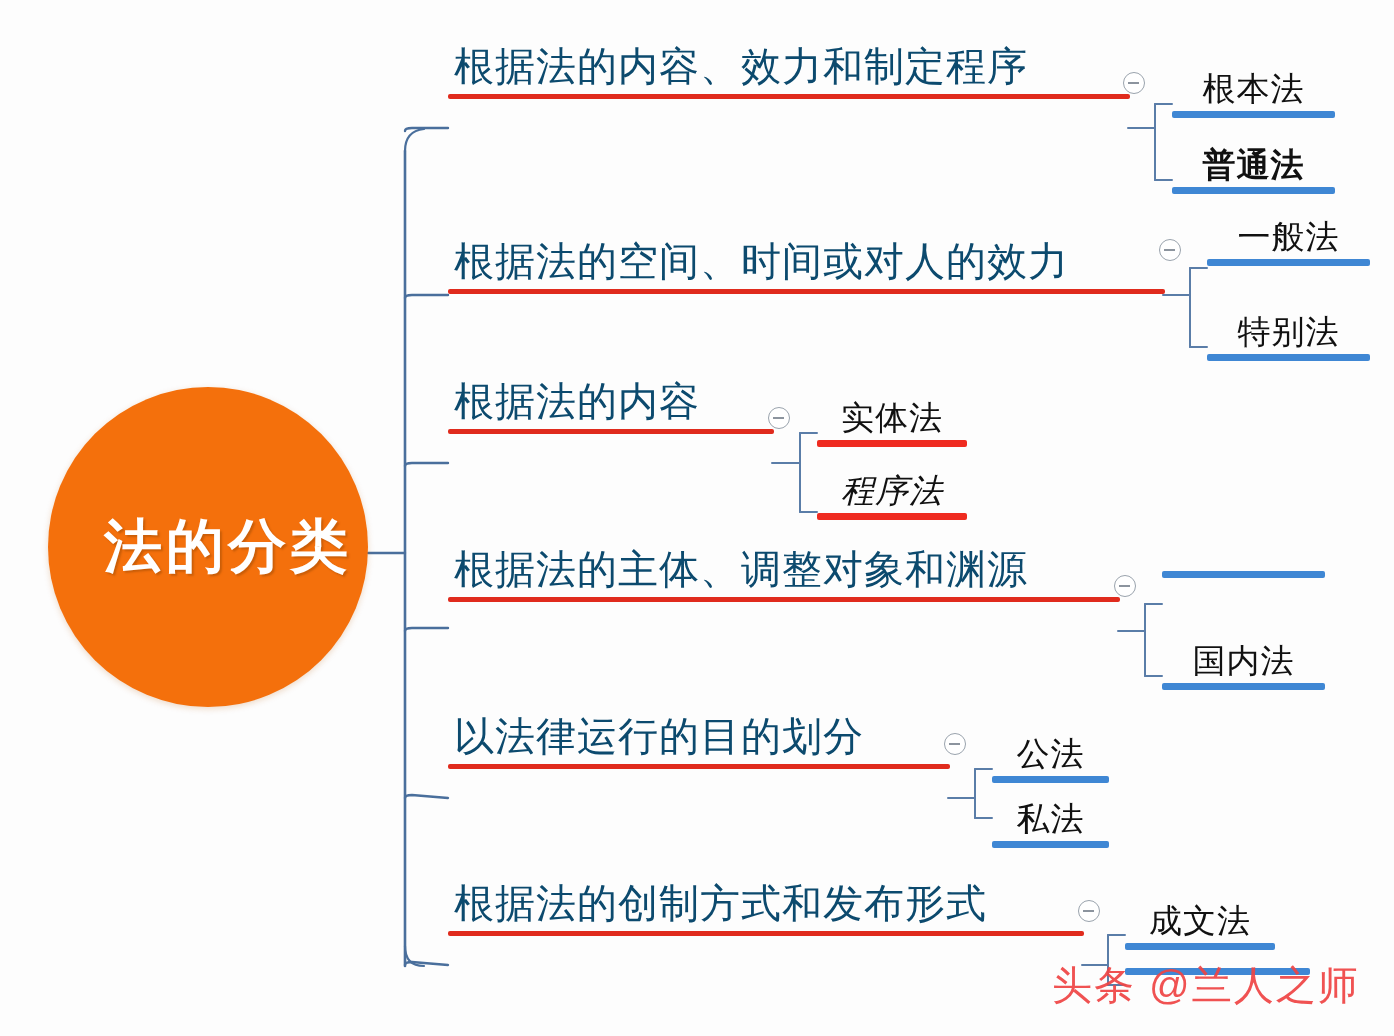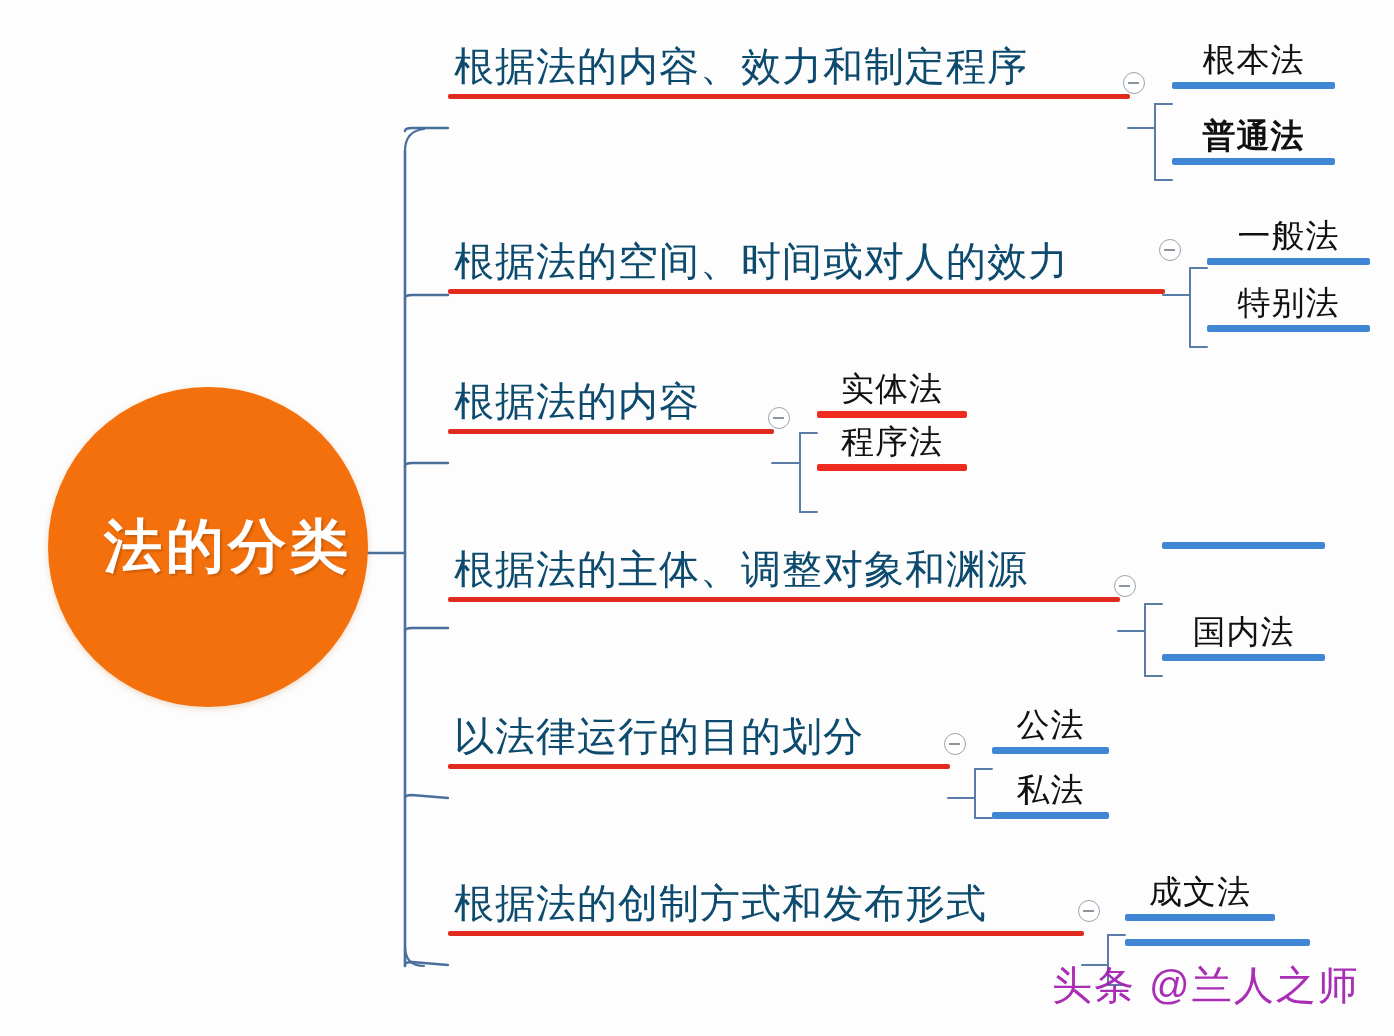--- a/index.html
+++ b/index.html
@@ -68,20 +68,21 @@
     display: block;
     height: 5px;
     background: #e02b1d;
     border-radius: 2px;
   }
 
   
   .leaf {
     position: absolute;
     white-space: nowrap;
+    margin-top: 29px;
   }
   .leaf-label {
     display: block;
     color: #111111;
     font-size: 33px;
     line-height: 1.1;
     letter-spacing: 1px;
     padding: 0 8px 4px 8px;
     text-align: center;
   }
@@ -114,21 +115,21 @@
     height: 1.8px;
     background: #8c949e;
   }
 
   
   .watermark {
     position: absolute;
     left: 1052px;
     top: 958px;
     font-size: 40px;
-    color: #a21caf;
+    color: #ef4444;
     letter-spacing: 2px;
     white-space: nowrap;
     opacity: 0.92;
   }
 </style>
 </head>
 <body>
 
 <div id="canvas">
 
@@ -194,39 +195,39 @@
   <div class="leaf" style="left:1172px; top:118px; width:163px;font-weight:bold;">
     <span class="leaf-label">普通法</span>
     <span class="leaf-rule"></span>
   </div>
 
   <div class="branch" style="left:448px; top:211px; width:717px;margin-top:28px;">
     <span class="branch-label">根据法的空间、时间或对人的效力</span>
     <span class="branch-rule"></span>
   </div>
   <div class="collapse-toggle" style="left:1159px; top:239px;"></div>
-  <div class="leaf" style="left:1207px; top:218px; width:163px;">
+  <div class="leaf" style="left:1207px; top:190px; width:163px;">
     <span class="leaf-label">一般法</span>
     <span class="leaf-rule"></span>
   </div>
   <div class="leaf" style="left:1207px; top:285px; width:163px;">
     <span class="leaf-label">特别法</span>
     <span class="leaf-rule"></span>
   </div>
 
   <div class="branch" style="left:448px; top:379px; width:326px;">
     <span class="branch-label">根据法的内容</span>
     <span class="branch-rule"></span>
   </div>
   <div class="collapse-toggle" style="left:768px; top:407px;"></div>
   <div class="leaf" style="left:817px; top:371px; width:150px;">
     <span class="leaf-label">实体法</span>
     <span class="leaf-rule red"></span>
   </div>
-  <div class="leaf" style="left:817px; top:424px; width:150px;">
+  <div class="leaf" style="left:817px; top:444px; width:150px;font-style:italic;">
     <span class="leaf-label">程序法</span>
     <span class="leaf-rule red"></span>
   </div>
 
   <div class="branch" style="left:448px; top:547px; width:672px;">
     <span class="branch-label">根据法的主体、调整对象和渊源</span>
     <span class="branch-rule"></span>
   </div>
   <div class="collapse-toggle" style="left:1114px; top:575px;"></div>
   <div class="leaf" style="left:1162px; top:542px; width:163px;">

